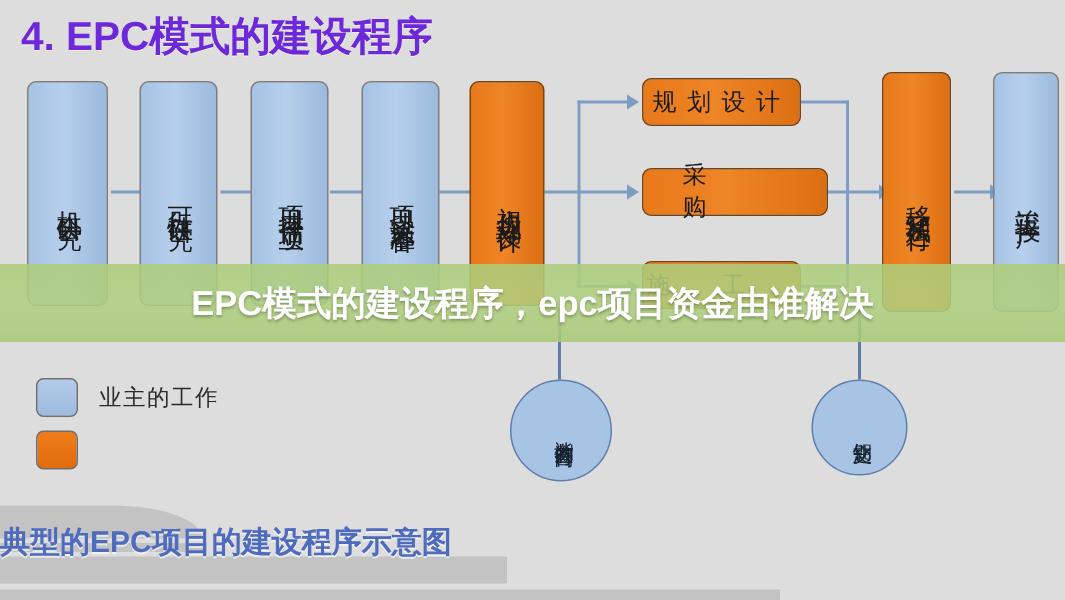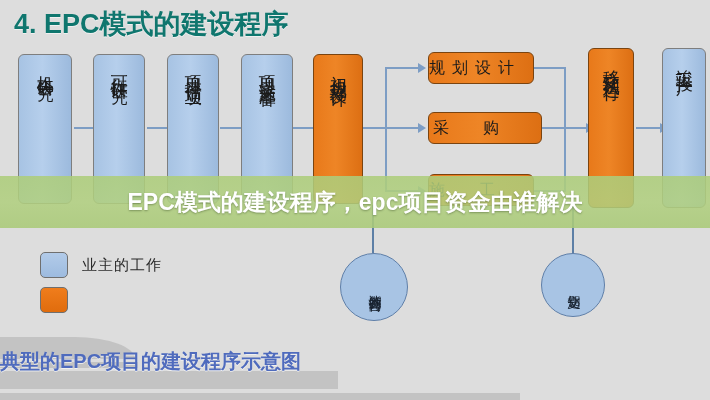--- a/index.html
+++ b/index.html
@@ -14,30 +14,30 @@
   
   .wm{position:absolute;background:#c3c3c3;}
   .wm1{left:-10px;top:337px;width:145px;height:22px;border-top-right-radius:60px 22px;}
   .wm2{left:-10px;top:362px;width:148px;height:6px;}
   .wm3{left:-10px;top:371px;width:348px;height:18px;}
   .wm4{left:-10px;top:393px;width:530px;height:14px;}
 
   
   .title{
     position:absolute;left:14px;top:6px;
-    font-size:27px;font-weight:bold;color:#0f766e;
+    font-size:27px;font-weight:bold;color:#6d28d9;
     letter-spacing:0px;white-space:nowrap;
     text-shadow:0 1px 0 rgba(255,255,255,.55);
   }
 
   
   .box{
     position:absolute;box-sizing:border-box;
     border:1px solid #7d7d7d;border-radius:6px;
-    display:flex;align-items:center;
+    display:flex;align-items:center;justify-content:center;
     font-family:"DejaVu Serif","Liberation Serif",serif;
     color:#1b1b1b;
   }
   .blue{
     background:linear-gradient(to right,#a7c3e3 0%,#b6cfec 45%,#9cbadd 100%);
     border-color:#7e7e7e;
   }
   .orange{
     background:linear-gradient(to right,#e8791a 0%,#ee8526 45%,#dd6f13 100%);
     border-color:#7a4410;
@@ -82,21 +82,21 @@
   }
   .banner-text{
     position:absolute;left:0;top:176px;width:710px;height:52px;
     display:flex;align-items:center;justify-content:center;
     color:#ffffff;font-size:23px;font-weight:bold;
     letter-spacing:0px;white-space:nowrap;
     text-shadow:0 1px 2px rgba(60,80,40,.45);
   }
 
   
-  .legend{position:absolute;left:40px;top:252px;}
+  .legend{position:absolute;left:24px;top:252px;}
   .lgrow{display:flex;align-items:center;margin-bottom:9px;}
   .swatch{width:28px;height:26px;border-radius:5px;border:1px solid #6f6f6f;box-sizing:border-box;}
   .sw-blue{background:linear-gradient(to bottom,#b2cbe9,#9dbbdf);}
   .sw-orange{background:linear-gradient(to bottom,#f07d1c,#e06c0d);}
   .lglabel{
     margin-left:14px;font-family:"DejaVu Serif","Liberation Serif",serif;
     font-size:15px;color:#2a2a2a;letter-spacing:1px;
   }
 
   
@@ -169,21 +169,21 @@
   </div>
 
   <div class="box orange vbox" style="left:313px;top:54px;width:50px;height:150px;">
     <span>初步规划设计</span>
   </div>
 
   <div class="box orange hbox" style="left:428px;top:52px;width:106px;height:32px;">
     <span>规划设计</span>
   </div>
 
-  <div class="box orange hbox" style="left:428px;top:112px;width:114px;height:32px;justify-content:space-between;padding:0 4px;letter-spacing:0;">
+  <div class="box orange hbox" style="left:428px;top:112px;width:124px;height:32px;justify-content:space-between;padding:0 26px;letter-spacing:0;">
     <span style="letter-spacing:34px;">采购</span>
   </div>
 
   <div class="box orange hbox" style="left:428px;top:174px;width:106px;height:32px;">
     <span style="letter-spacing:34px;">施工</span>
   </div>
 
   <div class="box orange vbox" style="left:588px;top:48px;width:46px;height:160px;">
     <span>移交和试运行</span>
   </div>

